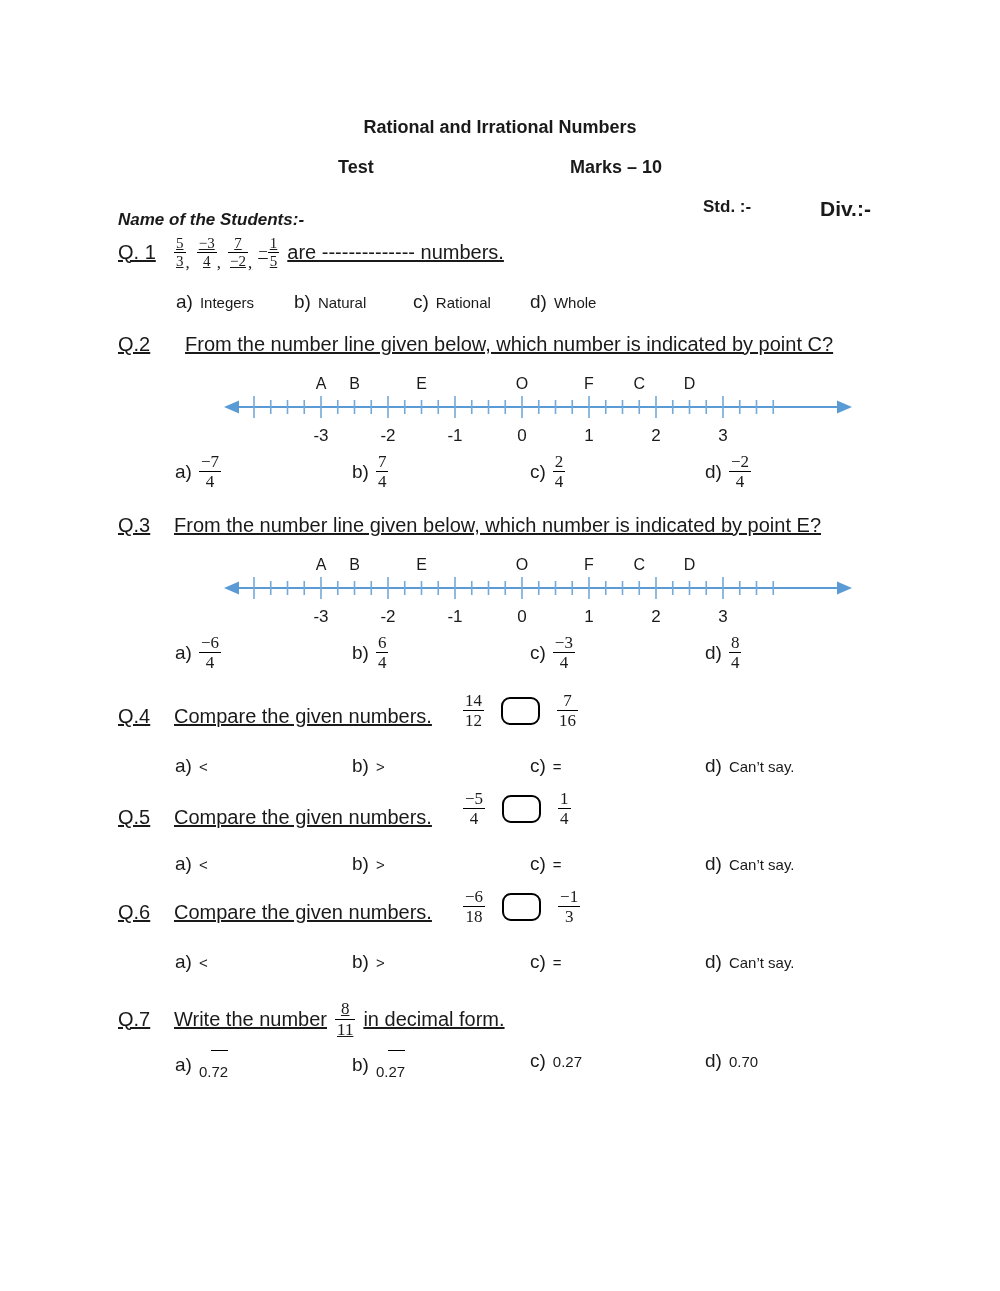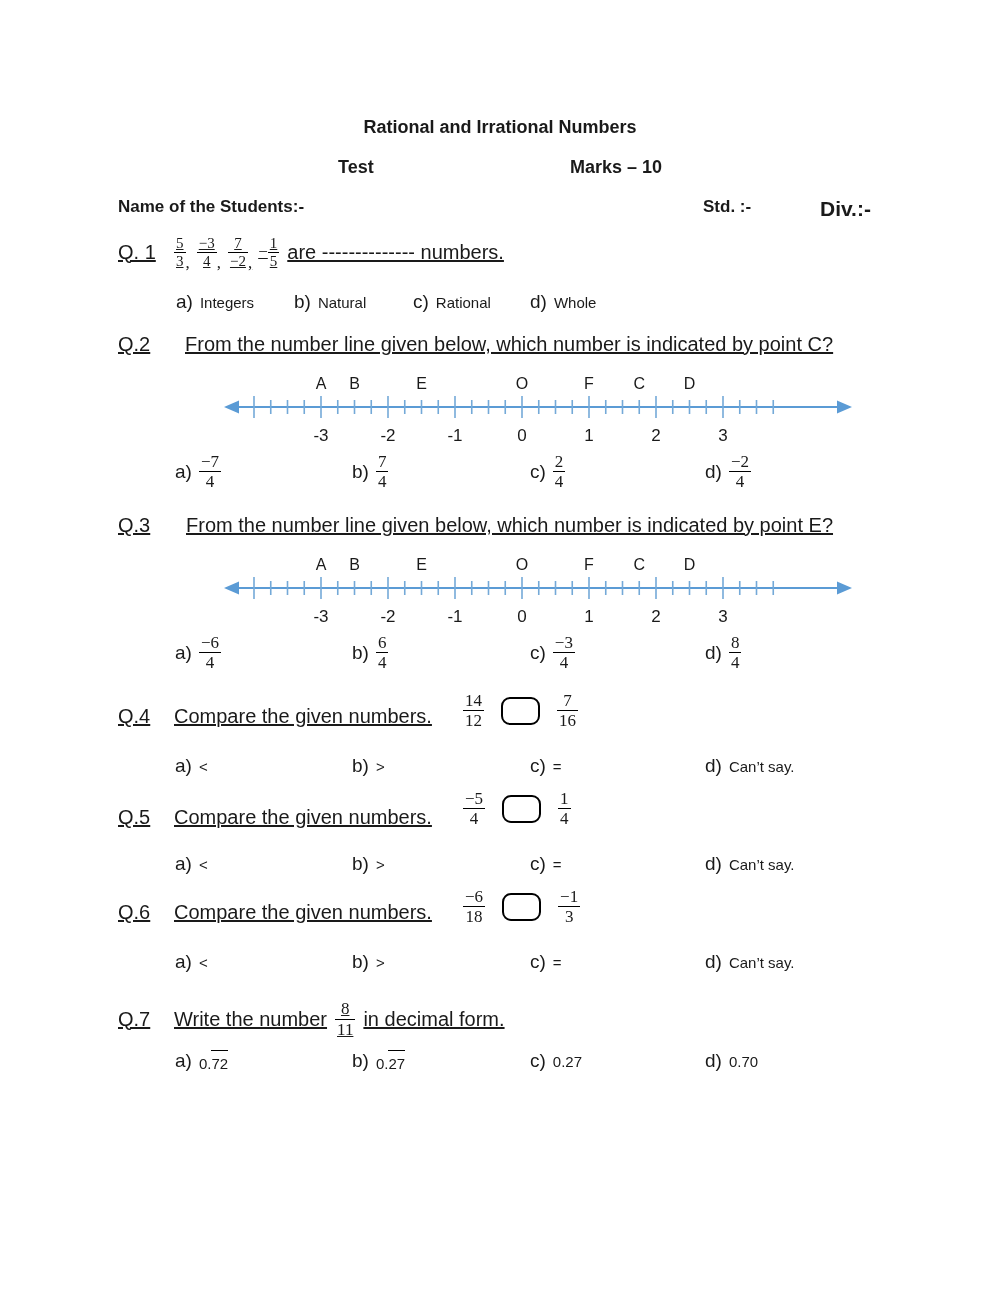--- a/index.html
+++ b/index.html
@@ -20,32 +20,32 @@
   .frac-sm{font-size:15px;}
   .frac-md{font-size:17px;}
   .fprefix{font-family:"Liberation Serif",serif;font-size:17px;}
   .fcomma{font-family:"Liberation Serif",serif;font-size:17px;align-self:flex-end;padding:0 1px 2px 0;}
   .opt{display:inline-flex;align-items:center;gap:7px;}
   .optrow{position:absolute;left:0;top:0;width:1000px;height:46px;}
   
   .cmp{display:inline-flex;align-items:center;gap:17px;}
   .cmpbox{display:inline-block;width:35px;height:24px;border:2.2px solid #000;border-radius:9px;background:#fff;}
   
-  .ovl{display:inline-block;border-top:1.7px solid #000;padding-top:4px;line-height:1.15;}
+  .ovl{display:inline-block;border-top:1.7px solid #000;padding-top:12px;line-height:1.15;}
   .ovl:empty{border-top:none;padding:0;}
   .nl-label{font-family:"Liberation Sans",sans-serif;font-size:16px;fill:#1a1a1a;}
   .nl-num{font-family:"Liberation Sans",sans-serif;font-size:17px;fill:#1a1a1a;}
 </style>
 </head>
 <body>
 
 <div class="abs hdr" style="left:0;top:117;width:1000px;text-align:center;top:117px;">Rational and Irrational Numbers</div>
 <div class="abs hdr" style="left:338px;top:157px;">Test</div>
 <div class="abs hdr" style="left:570px;top:157px;">Marks – 10</div>
-<div class="abs hdr" style="left:118px;top:197px;font-size:17px;">Name of the Students:-</div>
+<div class="abs hdr" style="left:118px;top:210px;font-size:17px;font-style:italic;">Name of the Students:-</div>
 <div class="abs hdr" style="left:703px;top:197px;font-size:17px;">Std. :-</div>
 <div class="abs hdr" style="left:820px;top:197px;font-size:21px;">Div.:-</div>
 
 <div class="abs row" style="left:118px;top:229px;height:46px;">
   <span class="qnum">Q. 1</span>
   <span class="frac frac-sm">
     <span class="fnum">5</span>
     <span class="fbar"></span>
     <span class="fden">3</span>
   </span>
@@ -175,21 +175,21 @@
   <span class="abs opt" style="left:705px;">
     <span class="optlabel">d)</span>
     <span class="frac frac-md">
       <span class="fnum">−2</span>
       <span class="fbar"></span>
       <span class="fden">4</span>
     </span>
   </span>
 </div>
 
-<div class="abs row" style="left:118px;top:514px;gap:12px;">
+<div class="abs row" style="left:118px;top:514px;">
   <span class="qnum">Q.3</span>
   <span class="qtext">From the number line given below, which number is indicated by point E?</span>
 </div>
 
 <div class="abs" style="left:222px;top:552px;width:632px;height:78px;"><svg width="632" height="78" viewBox="0 0 632 78" xmlns="http://www.w3.org/2000/svg">
       <line x1="16" y1="36" x2="616" y2="36" stroke="#5B9BD5" stroke-width="2"></line>
       <polygon points="2,36 17,29.5 17,42.5" fill="#5B9BD5"></polygon>
       <polygon points="630,36 615,29.5 615,42.5" fill="#5B9BD5"></polygon>
       <line x1="32" y1="25" x2="32" y2="47" stroke="#74A9D8" stroke-width="1.6"></line>
       <line x1="48.75" y1="29" x2="48.75" y2="43" stroke="#74A9D8" stroke-width="1.6"></line>

